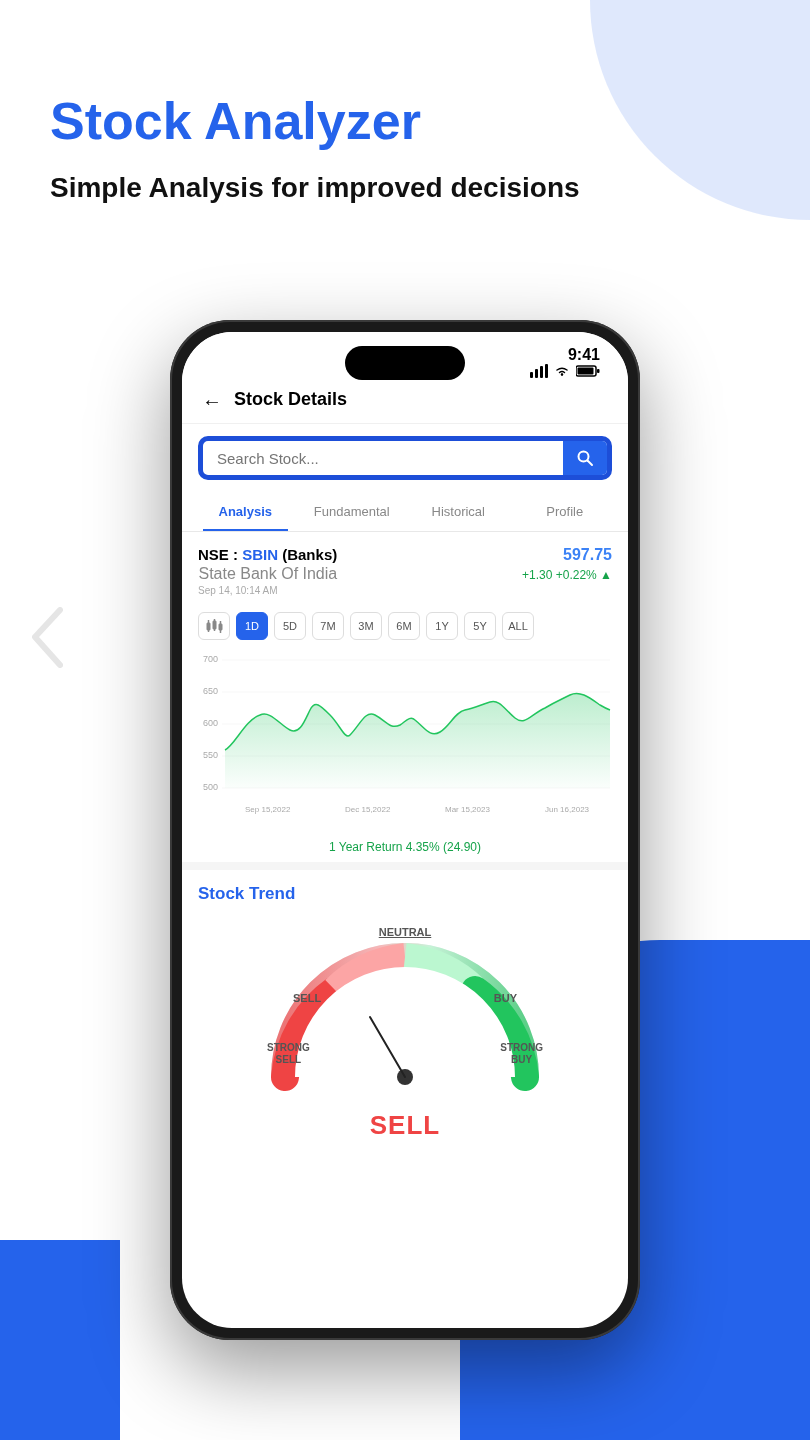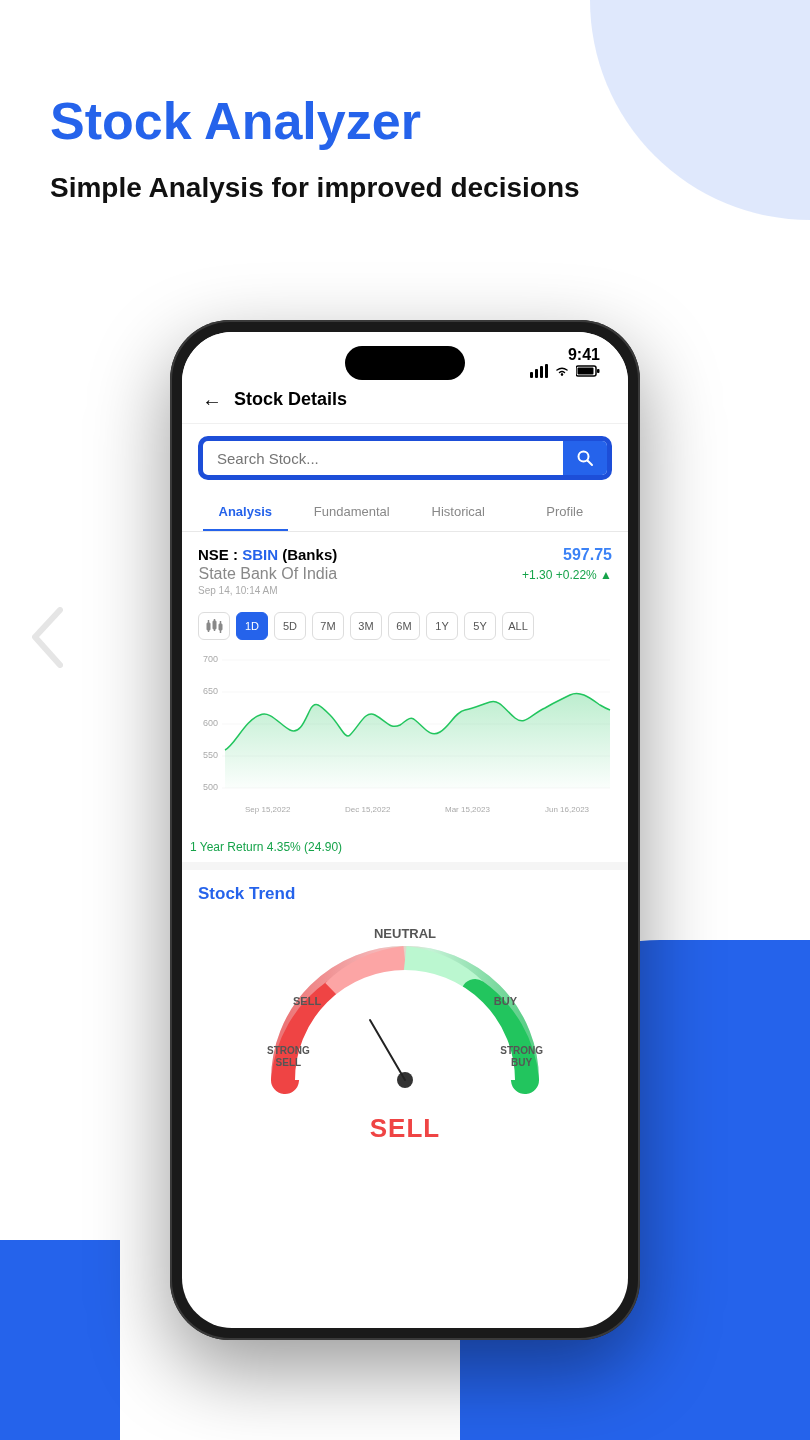--- a/index.html
+++ b/index.html
@@ -298,21 +298,21 @@
       justify-content: center;
       cursor: pointer;
     }
 
     
     .chart-section {
       padding: 0 8px;
       position: relative;
     }
     .chart-return {
-      text-align: left;
+      text-align: center;
       font-size: 12px;
       color: #16a34a;
       padding: 6px 0 8px;
     }
 
     
     .trend-section {
       padding: 14px 16px;
       border-top: 8px solid #f5f5f5;
     }
@@ -329,23 +329,24 @@
       flex-direction: column;
       align-items: center;
       padding: 10px 0;
     }
     .gauge-labels-top {
       display: flex;
       justify-content: center;
       margin-bottom: 4px;
     }
     .gauge-neutral {
-      font-size: 13px;
+      font-size: 11px;
       color: #555;
       font-weight: 600;
+      text-decoration: underline;
     }
     .gauge-wrapper {
       position: relative;
       width: 280px;
       height: 160px;
     }
     .gauge-sell-label {
       position: absolute;
       left: 28px;
       top: 50px;

